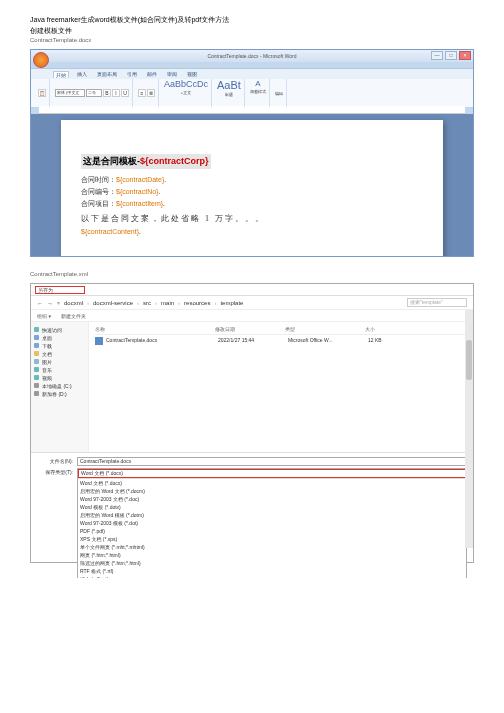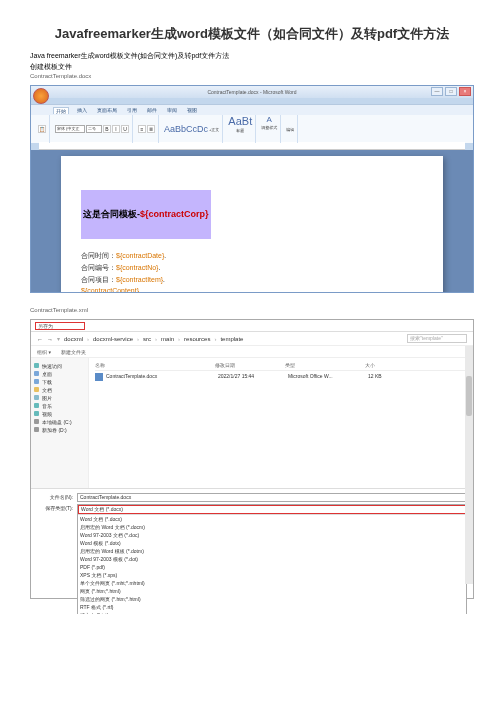--- a/index.html
+++ b/index.html
@@ -21,21 +21,21 @@
 .tabs .active{background:#fff;border:1px solid #b5c9e0;border-bottom:none}
 .toolbar{height:28px;background:#f5f9fd;display:flex;align-items:center;padding:0 4px;gap:2px;font-size:5px}
 .tbgrp{display:flex;align-items:center;gap:1px;padding:0 3px;border-right:1px solid #d0dff1;height:100%}
 .tbbtn{width:8px;height:8px;border:1px solid #ccc;background:#fff;font-size:5px;text-align:center}
 .fontbox{width:30px;height:8px;border:1px solid #aaa;background:#fff;font-size:4px;padding-left:1px}
 .bigA{font-size:11px;font-weight:normal;color:#4a6ba8}
 .aabb{font-size:9px;color:#4a6ba8}
 .ruler{height:8px;background:#fff;border-bottom:1px solid #ccc;margin:0 8px}
 .doc-area{background:#6b8ab5;padding:6px 30px;height:150px;overflow:hidden}
 .docpage{background:#fff;width:100%;height:180px;padding:16px 20px;box-shadow:2px 2px 6px rgba(0,0,0,0.3)}
-.yellow-hl{background:#c4b5fd;display:inline-block;padding:18px 2px;font-weight:bold;color:#c00;font-size:9px;margin-bottom:12px}
+.yellow-hl{background:#e5e5e5;display:inline-block;padding:1px 2px;font-weight:bold;color:#c00;font-size:9px;margin-bottom:6px}
 .docline{font-size:7px;color:#333;margin-bottom:2px;font-family:"SimSun",serif}
 .docline .orange{color:#d97500}
 .docbig{font-size:8px;letter-spacing:2px;margin:4px 0;font-family:"SimSun",serif}
 .save-win{background:#fff;border:1px solid #aaa;width:100%;height:280px;position:relative;font-size:6px}
 .save-title{height:12px;background:#fff;border-bottom:1px solid #ddd}
 .legend{position:absolute;left:4px;top:2px;width:50px;height:8px;border:1px solid #d33;font-size:5px;color:#555;padding-left:2px}
 .save-path{height:14px;display:flex;align-items:center;padding:0 6px;gap:4px;border-bottom:1px solid #eee}
 .patharr{color:#aaa}
 .searchbox{margin-left:auto;width:60px;height:9px;border:1px solid #ccc;font-size:5px;padding-left:2px;color:#aaa}
 .save-toolbar{height:12px;display:flex;align-items:center;padding:0 6px;font-size:5px;color:#555;border-bottom:1px solid #eee}
@@ -67,21 +67,20 @@
 .ddrow.hl{background:#1e63c8;color:#fff}
 .ddrow.hl2{background:#1e63c8;color:#fff;border:1px solid #d33}
 .save-foot{height:14px;border-top:1px solid #ddd;display:flex;align-items:center;padding:0 6px;font-size:5px;color:#555}
 .scrollbar{position:absolute;right:0;top:26px;bottom:14px;width:8px;background:#e9e9e9}
 .sbthumb{position:absolute;left:1px;right:1px;top:30px;height:40px;background:#c4c4c4;border-radius:2px}
 </style>
 </head>
 <body>
 
 <div class="page">
-<h1>Javafreemarker生成word模板文件（如合同文件）及转pdf文件方法</h1>
 <div class="sub1">Java freemarker生成word模板文件(如合同文件)及转pdf文件方法</div>
 <div class="sub2">创建模板文件</div>
 <div class="fname">ContractTemplate.docx</div>
 
 <div class="word-win">
   <div class="titlebar">
     <span>ContractTemplate.docx - Microsoft Word</span>
     <div class="winbtns">
       <div class="winbtn">—</div>
       <div class="winbtn">□</div>
@@ -107,21 +106,21 @@
         <div class="fontbox">宋体 (中文正</div>
         <div class="fontbox" style="width:16px">二号</div>
         <div class="tbbtn">B</div>
         <div class="tbbtn">I</div>
         <div class="tbbtn">U</div>
       </div>
       <div class="tbgrp">
         <div class="tbbtn">≡</div>
         <div class="tbbtn">≣</div>
       </div>
-      <div class="tbgrp" style="align-items:center">
+      <div class="tbgrp" style="flex-direction:column;align-items:center">
         <span class="aabb">AaBbCcDc</span>
         <span style="font-size:4px">+正文</span>
       </div>
       <div class="tbgrp" style="flex-direction:column;align-items:center">
         <span class="bigA">AaBt</span>
         <span style="font-size:4px">标题</span>
       </div>
       <div class="tbgrp" style="flex-direction:column;font-size:4px">
         <span class="bigA" style="font-size:8px">A</span>
         <span>调整样式</span>
@@ -134,20 +133,21 @@
   <div class="ruler"></div>
   <div class="doc-area">
     <div class="docpage">
       <div style="height:18px"></div>
       <span class="yellow-hl">
         <span style="color:#000">这是合同模板-</span><span>${contractCorp}</span>
       </span>
       <div class="docline"><span>合同时间：</span><span class="orange">${contractDate}</span>.</div>
       <div class="docline"><span>合同编号：</span><span class="orange">${contractNo}</span>.</div>
       <div class="docline"><span>合同项目：</span><span class="orange">${contractItem}</span>.</div>
+      <div class="docbig">以下是合同文案，此处省略 1 万字。。。</div>
       <div class="docline"><span class="orange">${contractContent}</span>.</div>
     </div>
   </div>
 </div>
 
 <div class="fname">ContractTemplate.xml</div>
 
 <div class="save-win">
   <div class="save-title">
     <div class="legend">另存为</div>

